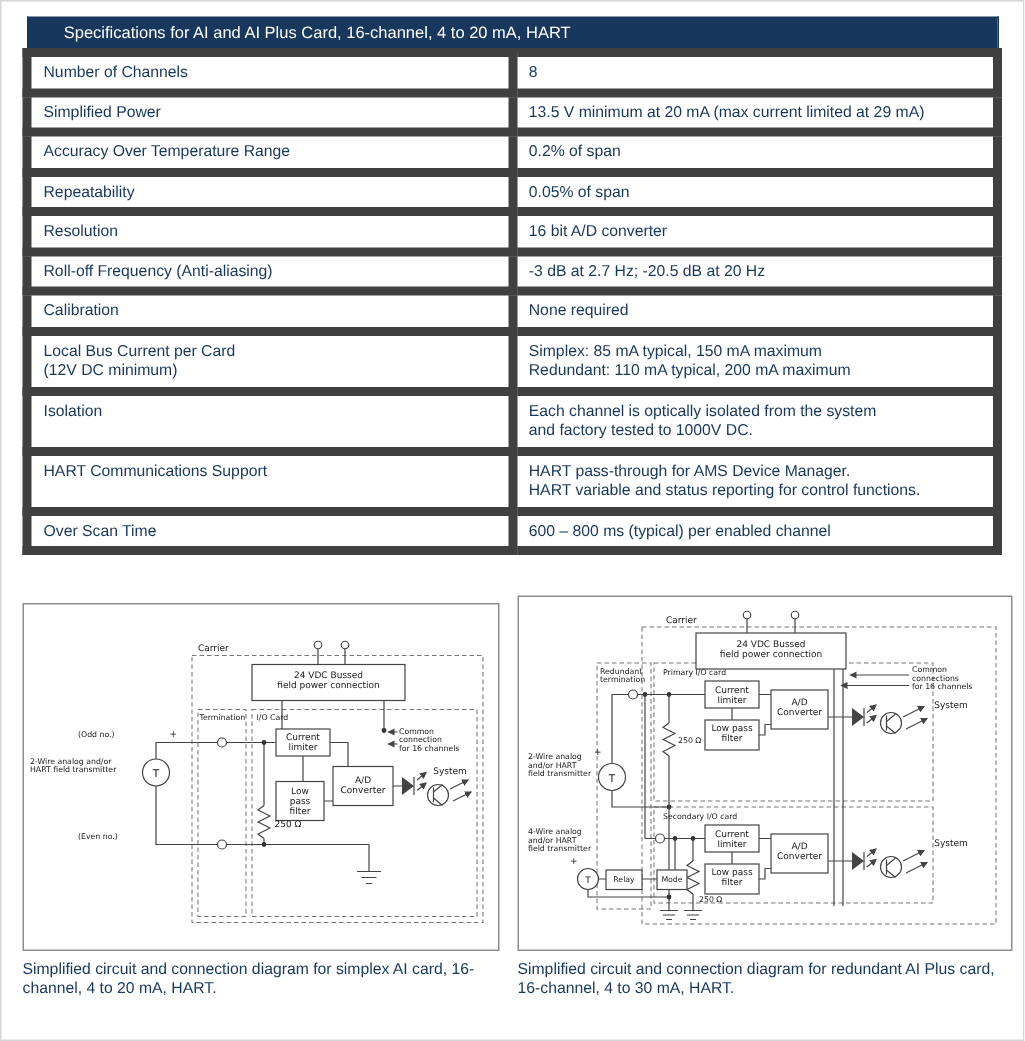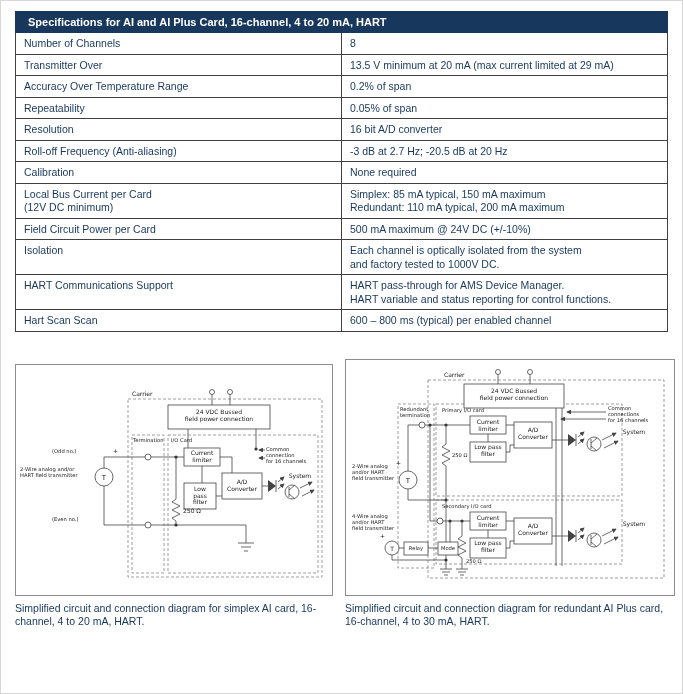--- a/index.html
+++ b/index.html
@@ -11,25 +11,25 @@
   }
   .page {
     width: 683px; height: 694px;
     border: 1px solid #d6d6d6;
     padding: 10px 14px 6px 14px;
     background: #fff;
   }
   table.spec { width: 100%; border-collapse: collapse; table-layout: fixed; }
   table.spec th {
     background: #17375D; color: #ffffff;
-    font-size: 11px; font-weight: bold; text-align: left;
-    padding: 4px 12px; border: 1px solid #17375D;
+    font-size: 11px; font-weight: normal; text-align: left;
+    padding: 4px 24px; border: 1px solid #17375D;
   }
   table.spec td {
-    border: 1px solid #404040;
+    border: 6px solid #404040;
     font-size: 10.5px; line-height: 13.5px;
     color: #17375D;
     padding: 4px 8px 3px 8px;
     vertical-align: top;
     white-space: pre-line;
   }
   td.label { width: 49%; }
 
   .figures { display: flex; gap: 12px; margin-top: 27px; align-items: flex-start; }
   .fig { }
@@ -57,21 +57,21 @@
   <table class="spec">
     <tbody>
         <tr>
       <th colspan="2">Specifications for AI and AI Plus Card, 16-channel, 4 to 20 mA, HART</th>
     </tr>
     <tr>
           <td class="label">Number of Channels</td>
           <td class="value">8</td>
         </tr>
     <tr>
-          <td class="label">Transmitter Over</td>
+          <td class="label">Simplified Power</td>
           <td class="value">13.5 V minimum at 20 mA (max current limited at 29 mA)</td>
         </tr>
     <tr>
           <td class="label">Accuracy Over Temperature Range</td>
           <td class="value">0.2% of span</td>
         </tr>
     <tr>
           <td class="label">Repeatability</td>
           <td class="value">0.05% of span</td>
         </tr>
@@ -87,35 +87,31 @@
           <td class="label">Calibration</td>
           <td class="value">None required</td>
         </tr>
     <tr>
           <td class="label">Local Bus Current per Card
 (12V DC minimum)</td>
           <td class="value">Simplex: 85 mA typical, 150 mA maximum
 Redundant: 110 mA typical, 200 mA maximum</td>
         </tr>
     <tr>
-          <td class="label">Field Circuit Power per Card</td>
-          <td class="value">500 mA maximum @ 24V DC (+/-10%)</td>
-        </tr>
-    <tr>
           <td class="label">Isolation</td>
           <td class="value">Each channel is optically isolated from the system
 and factory tested to 1000V DC.</td>
         </tr>
     <tr>
           <td class="label">HART Communications Support</td>
           <td class="value">HART pass-through for AMS Device Manager.
 HART variable and status reporting for control functions.</td>
         </tr>
     <tr>
-          <td class="label">Hart Scan Scan</td>
+          <td class="label">Over Scan Time</td>
           <td class="value">600 – 800 ms (typical) per enabled channel</td>
         </tr>
   </tbody>
     </table>
 
   <div class="figures">
 
     <div class="fig left">
       <div class="figbox">
         <svg viewBox="0 0 316 230" width="316" height="230">

